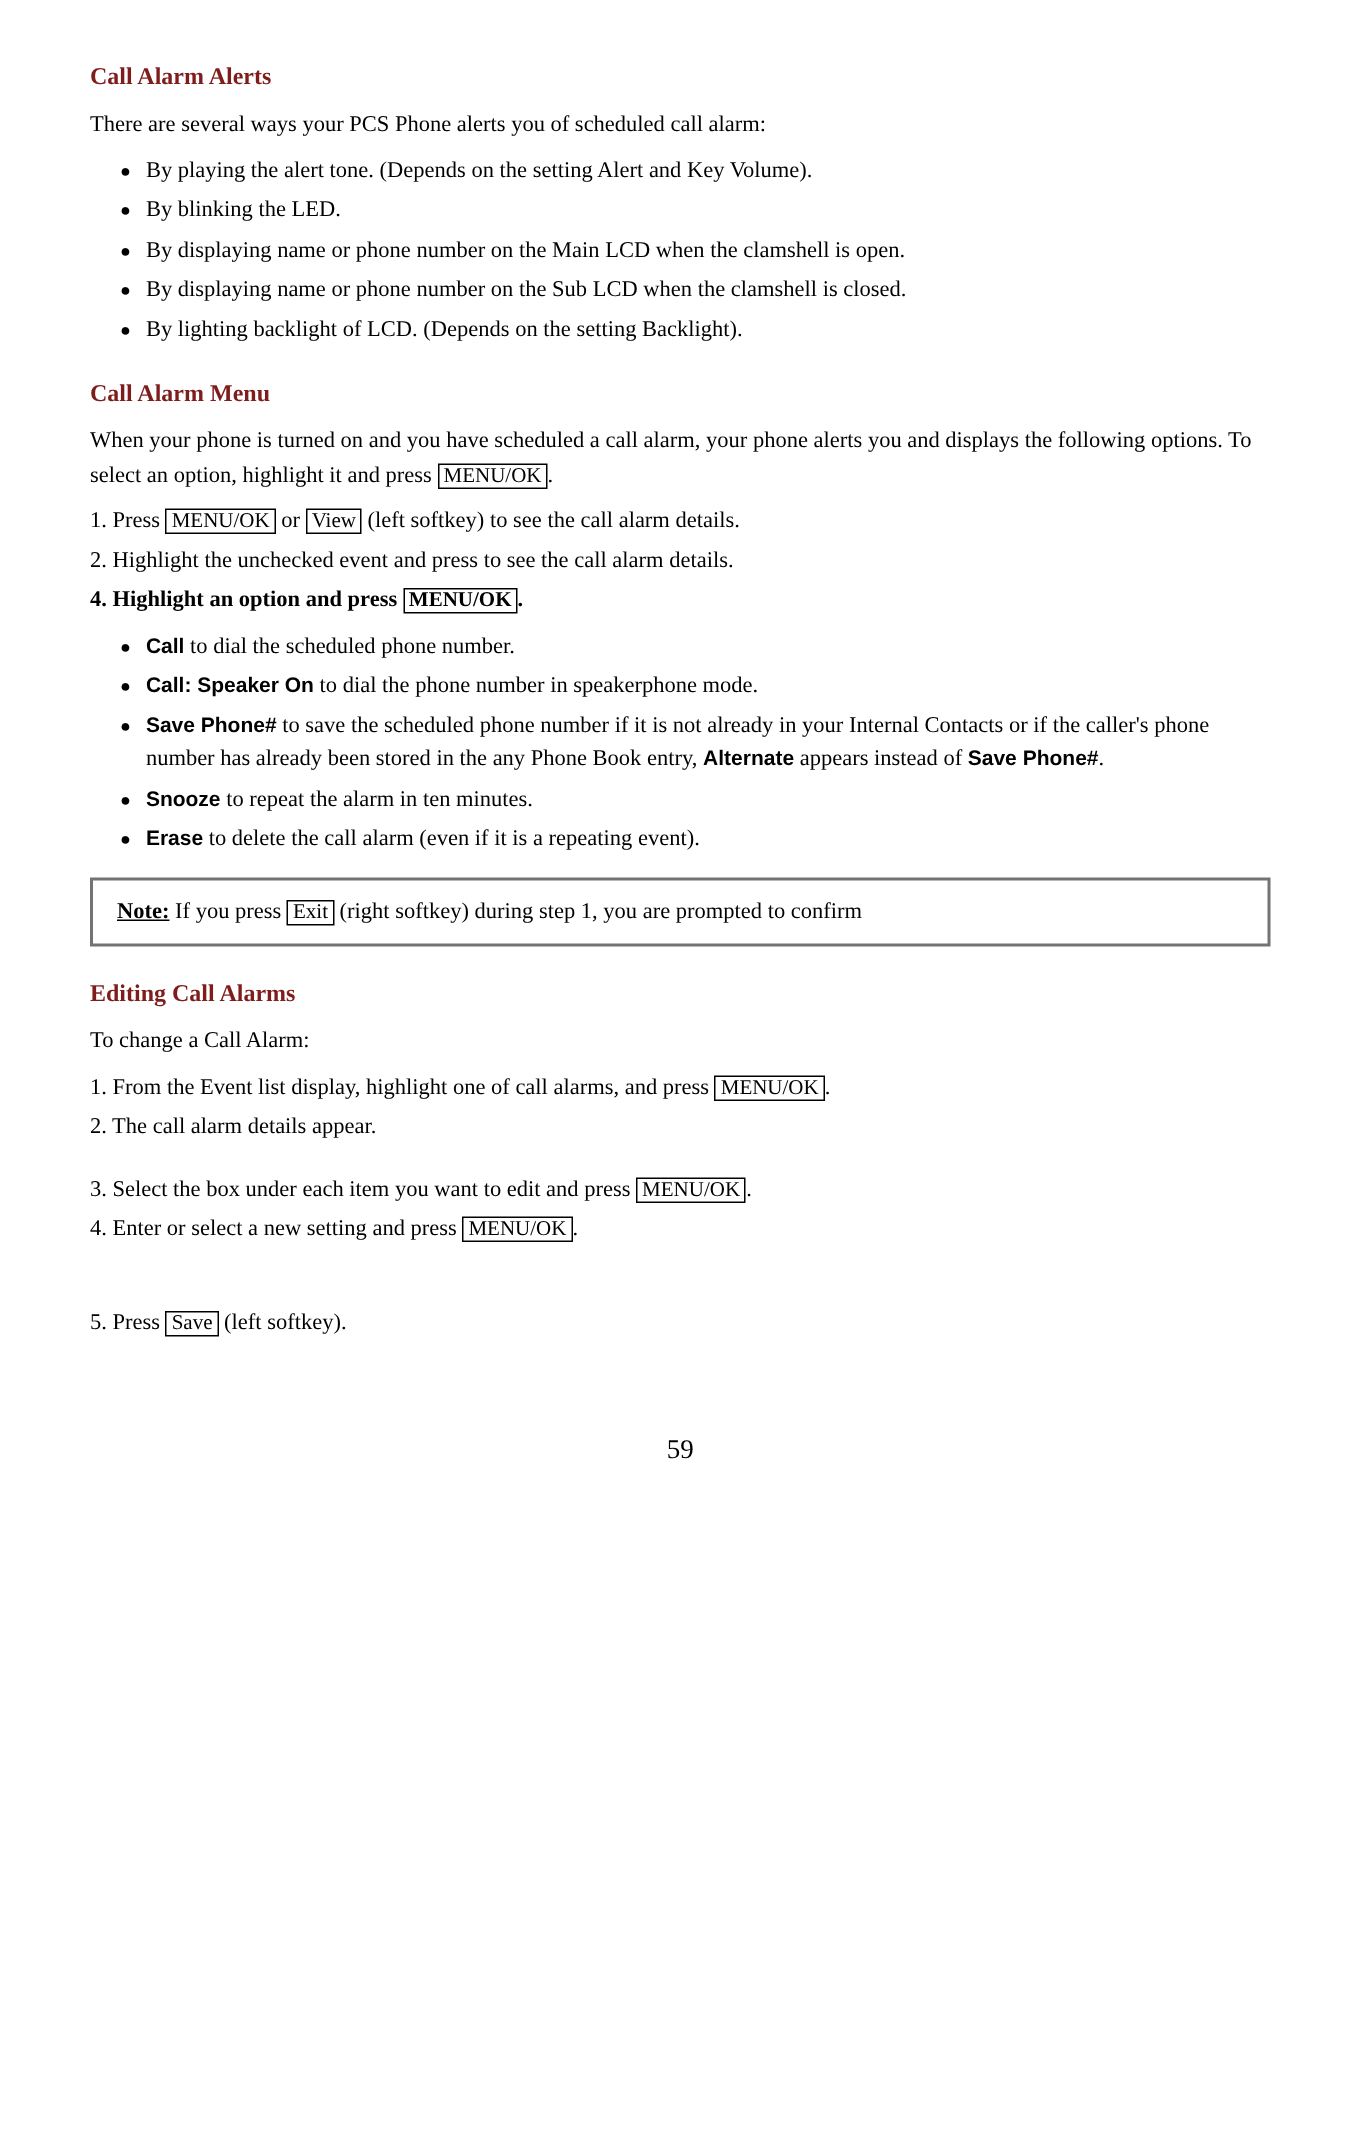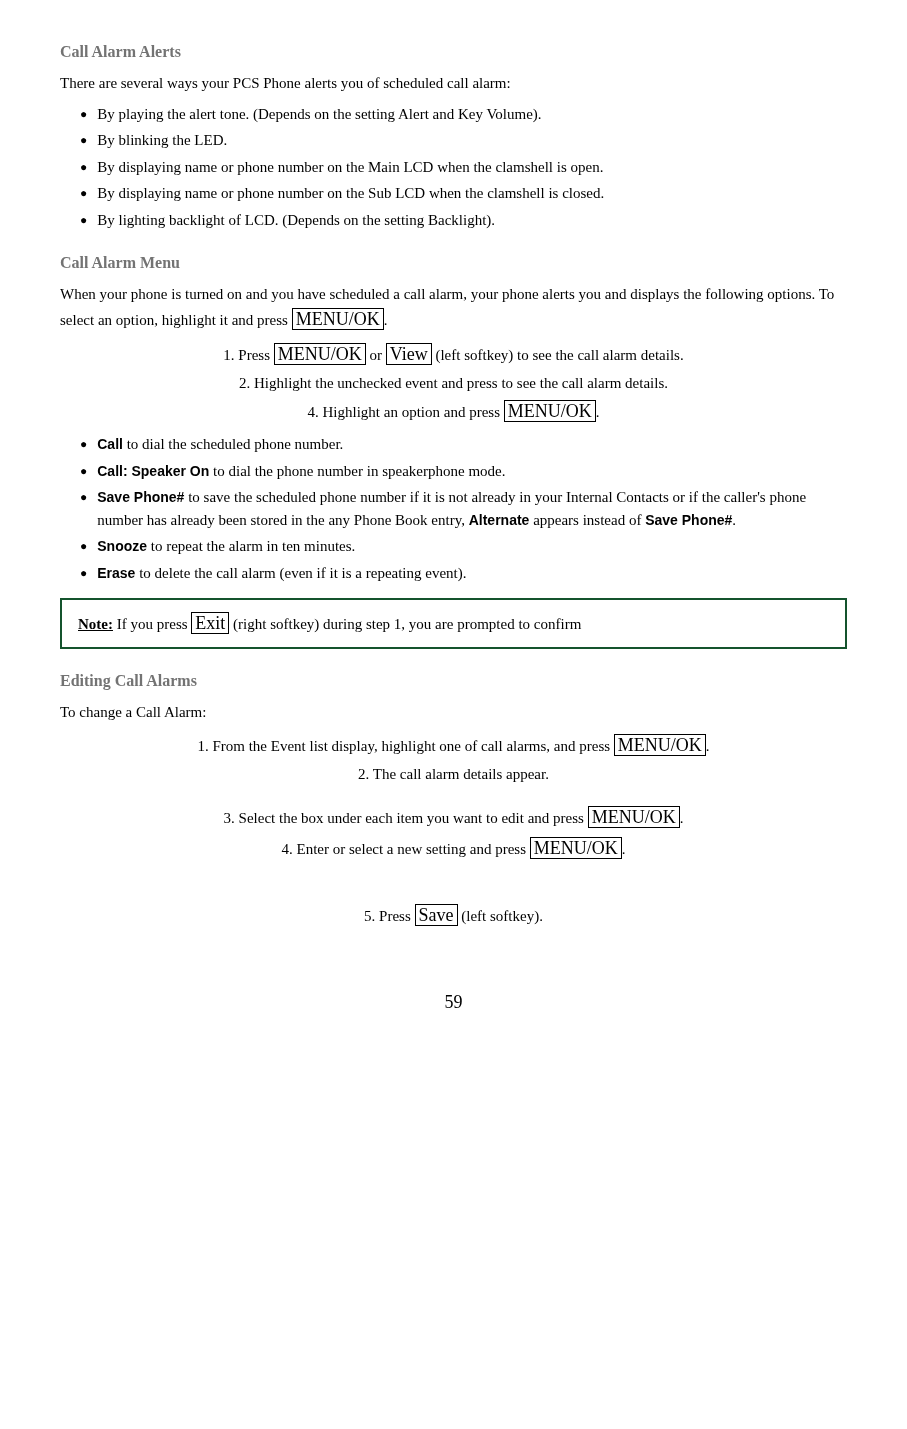--- a/index.html
+++ b/index.html
@@ -7,21 +7,21 @@
       font-family: "Times New Roman", Times, serif;
       font-size: 15px;
       color: #000;
       background: #fff;
       width: 907px;
       min-height: 1429px;
       padding: 40px 60px 60px 60px;
       line-height: 1.5;
     }
     .section-title {
-      color: #737373;
+      color: #7f1d1d;
       font-weight: bold;
       font-size: 16px;
       margin-bottom: 8px;
     }
     p {
       margin-bottom: 8px;
     }
     ul.bullet-list {
       list-style: none;
       margin: 0 0 12px 20px;
@@ -37,36 +37,35 @@
       font-size: 12px;
       margin-right: 10px;
       margin-top: 2px;
       flex-shrink: 0;
     }
     .section-gap {
       margin-bottom: 20px;
     }
     .numbered-item {
       margin-bottom: 4px;
-      text-align: center;
     }
     .bordered-box {
-      border: 2px solid #14532d;
+      border: 2px solid #737373;
       padding: 10px 16px;
       margin: 14px 0 20px 0;
     }
     .bordered-box .note-label {
       font-weight: bold;
       text-decoration: underline;
     }
     kbd {
       border: 1px solid #000;
       padding: 0 3px;
       font-family: "Times New Roman", Times, serif;
-      font-size: 18px;
+      font-size: 14px;
     }
     .bold-term {
       font-weight: bold;
       font-family: Arial, sans-serif;
       font-size: 14px;
     }
     .page-number {
       text-align: center;
       margin-top: 60px;
       font-size: 18px;
@@ -105,21 +104,21 @@
   <p>
     <span>When your phone is turned on and you have scheduled a call alarm, your phone alerts you and displays the following options. To select an option, highlight it and press </span><kbd>MENU/OK</kbd><span>.</span>
   </p>
 
   <div style="margin-bottom:4px;" class="numbered-item">
     <span>1. Press </span><kbd>MENU/OK</kbd><span> or </span><kbd>View</kbd><span> (left softkey) to see the call alarm details.</span>
   </div>
   <div style="margin-bottom:4px;" class="numbered-item">
     <span>2. Highlight the unchecked event and press to see the call alarm details.</span>
   </div>
-  <div style="margin-bottom:8px;" class="numbered-item">
+  <div style="margin-bottom:8px;font-weight:bold;" class="numbered-item">
     <span>4. Highlight an option and press </span><kbd>MENU/OK</kbd><span>.</span>
   </div>
 
   <ul class="bullet-list">
     <li>
       <span><span class="bold-term">Call</span> to dial the scheduled phone number.</span>
     </li>
     <li>
       <span><span class="bold-term">Call: Speaker On</span> to dial the phone number in speakerphone mode.</span>
     </li>

